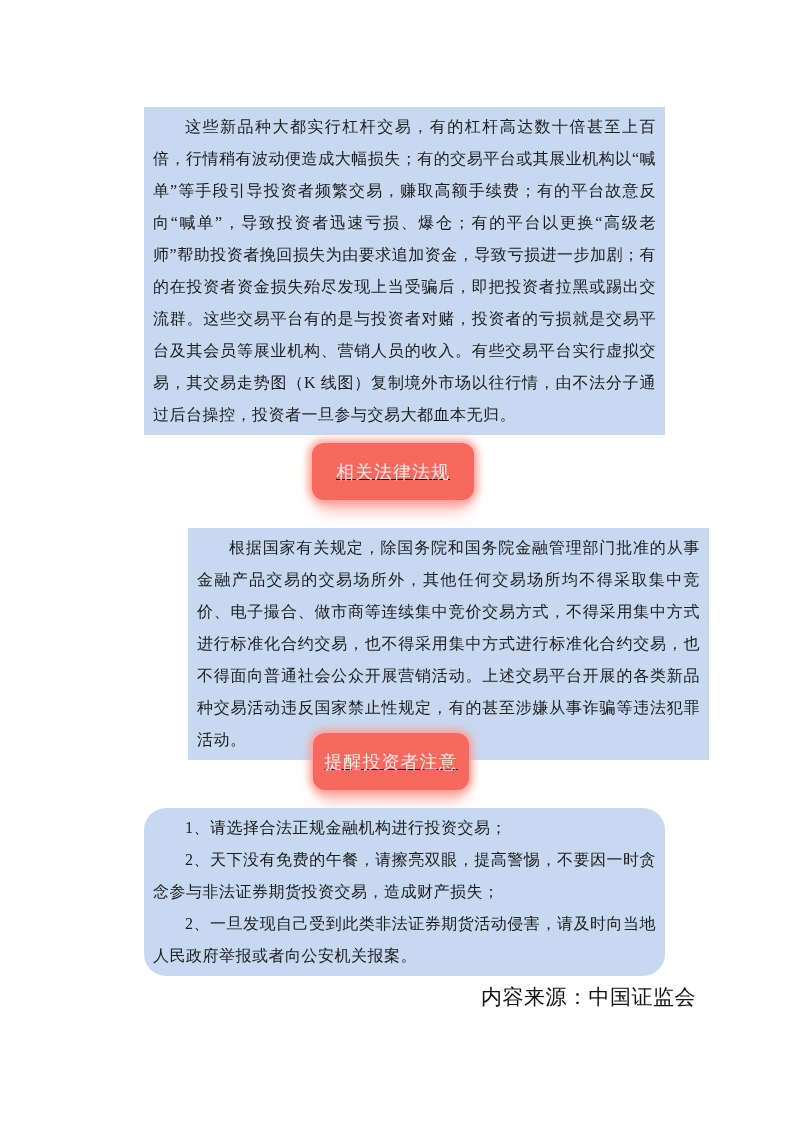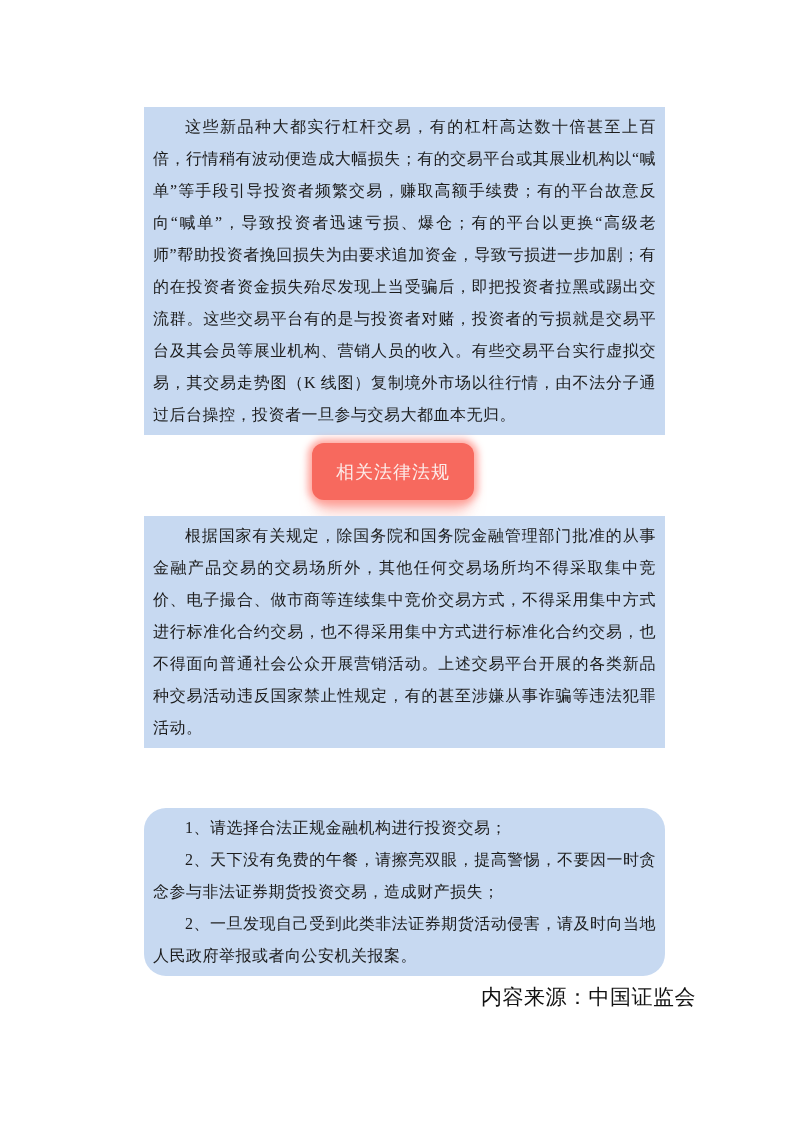--- a/index.html
+++ b/index.html
@@ -32,37 +32,38 @@
   .text-block p {
     margin: 0;
     font-size: 16px;
     line-height: 32px;
     color: var(--body-text, #1c1c1c);
     text-indent: 2em;
     text-align: justify;
     letter-spacing: 0.5px;
   }
   .block-intro    { top: 107px; min-height: 321px; }
-  .block-laws     { top: 516px; min-height: 190px; }
+  .block-laws     { top: 528px; min-height: 190px; margin-left: 44px; }
   .block-reminder { top: 808px; min-height: 165px; border-radius: 22px; }
 
   .banner {
     position: absolute;
     height: 57px;
     min-width: 140px;
     padding: 0 12px;
     box-sizing: border-box;
     background: var(--banner-bg, #f7695e);
     border-radius: 12px;
     display: flex;
     align-items: center;
     justify-content: center;
     box-shadow:
       0 0 7px 4px rgba(255, 153, 143, 0.85),
       0 16px 16px -6px rgba(248, 120, 110, 0.55);
+    text-decoration: underline;
   }
   .banner-laws     { left: 312px; top: 443px; width: 162px; }
   .banner-reminder { left: 313px; top: 733px; width: 156px; }
   .banner-label {
     font-size: 18px;
     color: var(--banner-text, #fcebe9);
     letter-spacing: 1px;
     white-space: nowrap;
   }
   .source-line {
@@ -84,20 +85,23 @@
   </section>
 
   <div class="banner banner-laws">
     <span class="banner-label">相关法律法规</span>
   </div>
 
   <section class="text-block block-laws">
     <p>根据国家有关规定，除国务院和国务院金融管理部门批准的从事金融产品交易的交易场所外，其他任何交易场所均不得采取集中竞价、电子撮合、做市商等连续集中竞价交易方式，不得采用集中方式进行标准化合约交易，也不得采用集中方式进行标准化合约交易，也不得面向普通社会公众开展营销活动。上述交易平台开展的各类新品种交易活动违反国家禁止性规定，有的甚至涉嫌从事诈骗等违法犯罪活动。</p>
   </section>
 
+  <div class="banner banner-reminder">
+    <span class="banner-label">提醒投资者注意</span>
+  </div>
 
   <section class="text-block block-reminder">
     <p>1、请选择合法正规金融机构进行投资交易；</p>
     <p>2、天下没有免费的午餐，请擦亮双眼，提高警惕，不要因一时贪念参与非法证券期货投资交易，造成财产损失；</p>
     <p>2、一旦发现自己受到此类非法证券期货活动侵害，请及时向当地人民政府举报或者向公安机关报案。</p>
   </section>
 
   <div class="source-line">内容来源：中国证监会</div>
 
 </div>

